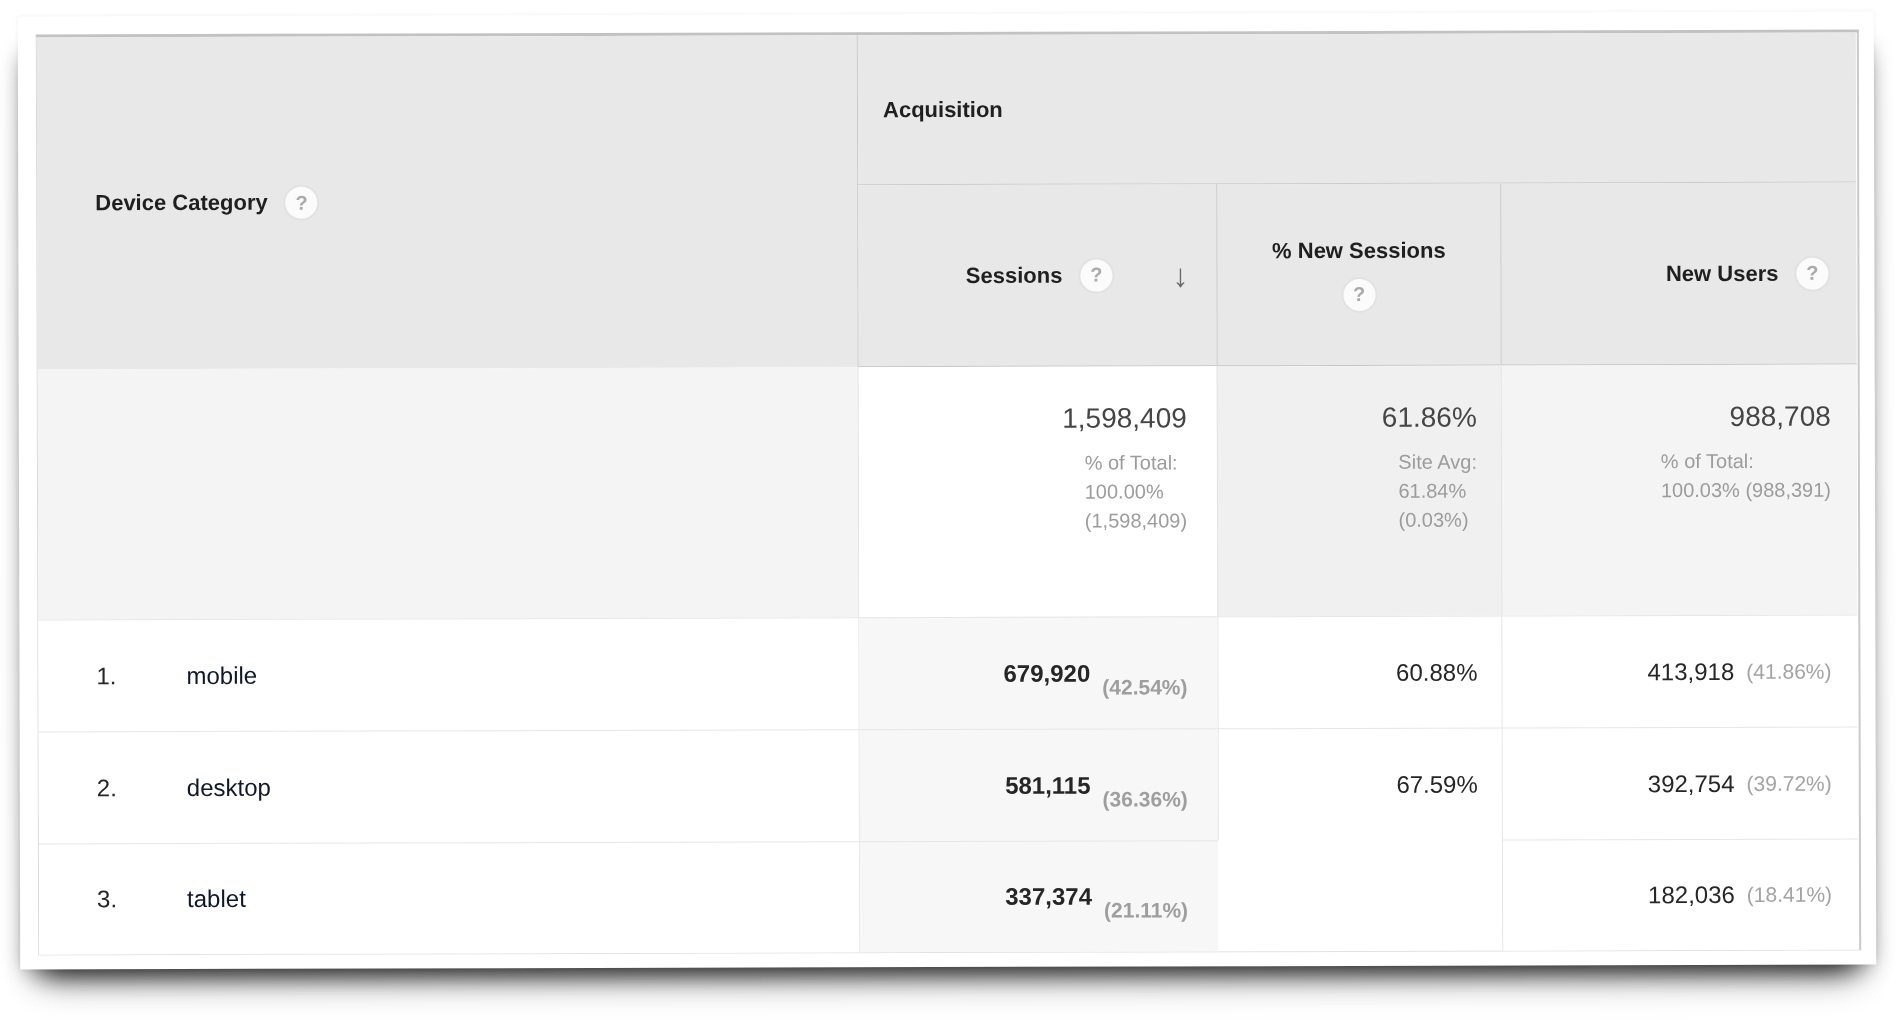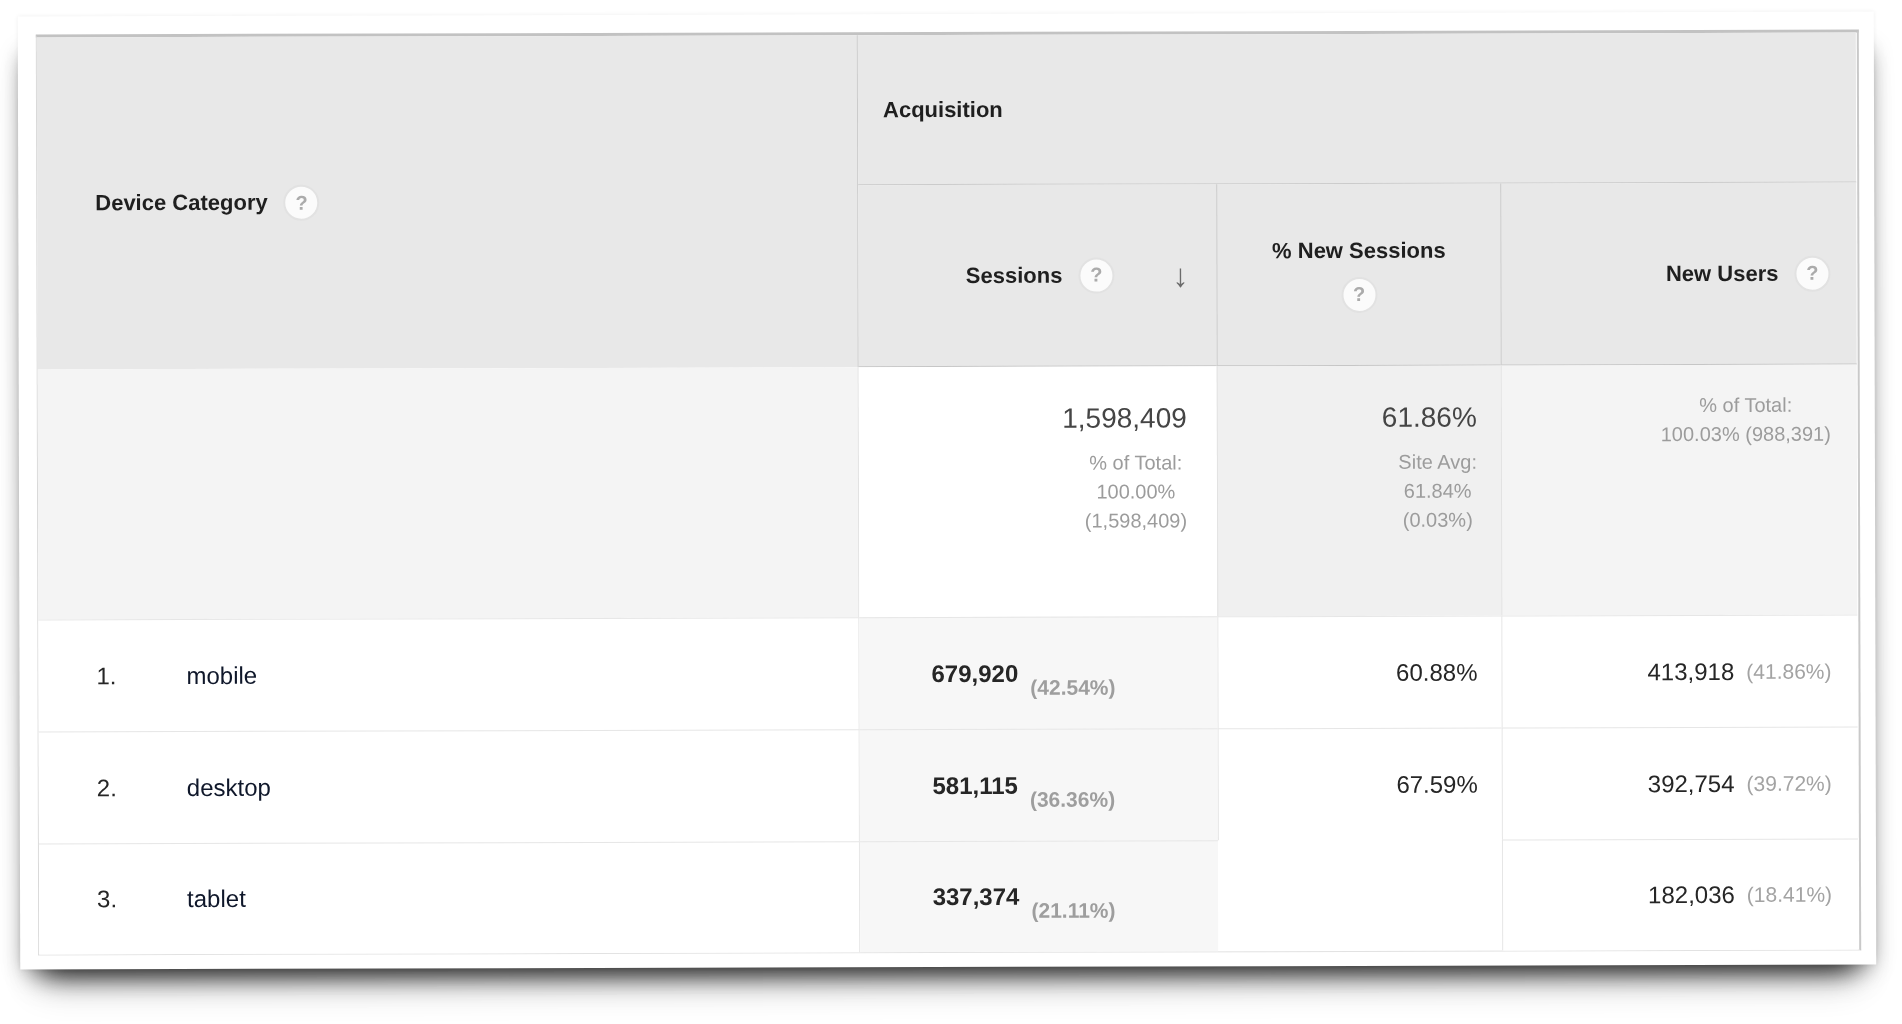--- a/index.html
+++ b/index.html
@@ -59,27 +59,27 @@
   .h-newsess .help { margin-top:12px; }
   .sort-arrow { margin-left:58px; font-size:32px; font-weight:bold; color:#6b6b6b; line-height:1; }
 
   
   .sum { flex-direction:column; align-items:flex-end; padding-top:26px; }
   .sum-dim      { grid-column:1; grid-row:3; background:#f4f4f4; border-right:1px solid #e2e2e2; }
   .sum-sessions { grid-column:2; grid-row:3; background:#ffffff; padding-right:30px; }
   .sum-newsess  { grid-column:3; grid-row:3; background:#f0f0f0; padding-right:24px; border-left:1px solid #e2e2e2; }
   .sum-newusers { grid-column:4; grid-row:3; background:#f4f4f4; padding-right:26px; border-left:1px solid #e2e2e2; }
   .big { font-size:28px; line-height:52px; color:#454545; margin-bottom:4px; }
-  .sub { font-size:20px; line-height:29px; color:#9c9c9c; text-align:center; }
+  .sub { font-size:20px; line-height:29px; color:#9c9c9c; text-align:left; }
 
   
   .rrow { border-top:1px solid #e6e6e6; background:#ffffff; }
   .r4 { grid-row:4; } .r5 { grid-row:5; } .r6 { grid-row:6; }
   .dim-cell  { grid-column:1; padding-left:58px; border-right:1px solid #e6e6e6; }
-  .sess-cell { grid-column:2; justify-content:center; padding-right:30px; background:#f7f7f7; }
+  .sess-cell { grid-column:2; justify-content:flex-end; padding-right:30px; background:#f7f7f7; }
   .ns-cell   { grid-column:3; justify-content:flex-end; padding-right:24px; border-left:1px solid #e6e6e6; }
   .nu-cell   { grid-column:4; justify-content:flex-end; padding-right:26px; border-left:1px solid #e6e6e6;text-align:right; }
 
   .rank { display:inline-block; width:90px; font-size:24px; color:#262626; }
   .dim-label { font-size:24px; color:#0f172a; }
   .val { font-size:24px; color:#262626; }
   .pct { font-size:21px; color:#a3a3a3; margin-left:12px; }
   .sess-cell .val { font-weight:bold; }
   .sess-cell .pct { font-weight:bold; color:#9e9e9e;margin-top:28px; }
 </style>
@@ -129,20 +129,21 @@
       <div class="cell sum sum-newsess">
         <div class="big">61.86%</div>
         <div class="sub">
           <div>Site Avg:</div>
           <div>61.84%</div>
           <div>(0.03%)</div>
         </div>
       </div>
 
       <div class="cell sum sum-newusers">
+        <div class="big">988,708</div>
         <div class="sub">
           <div>% of Total:</div>
           <div>100.03% (988,391)</div>
         </div>
       </div>
 
       <div class="cell rrow r4 dim-cell">
         <span class="rank">1.</span>
         <span class="dim-label">mobile</span>
       </div>

